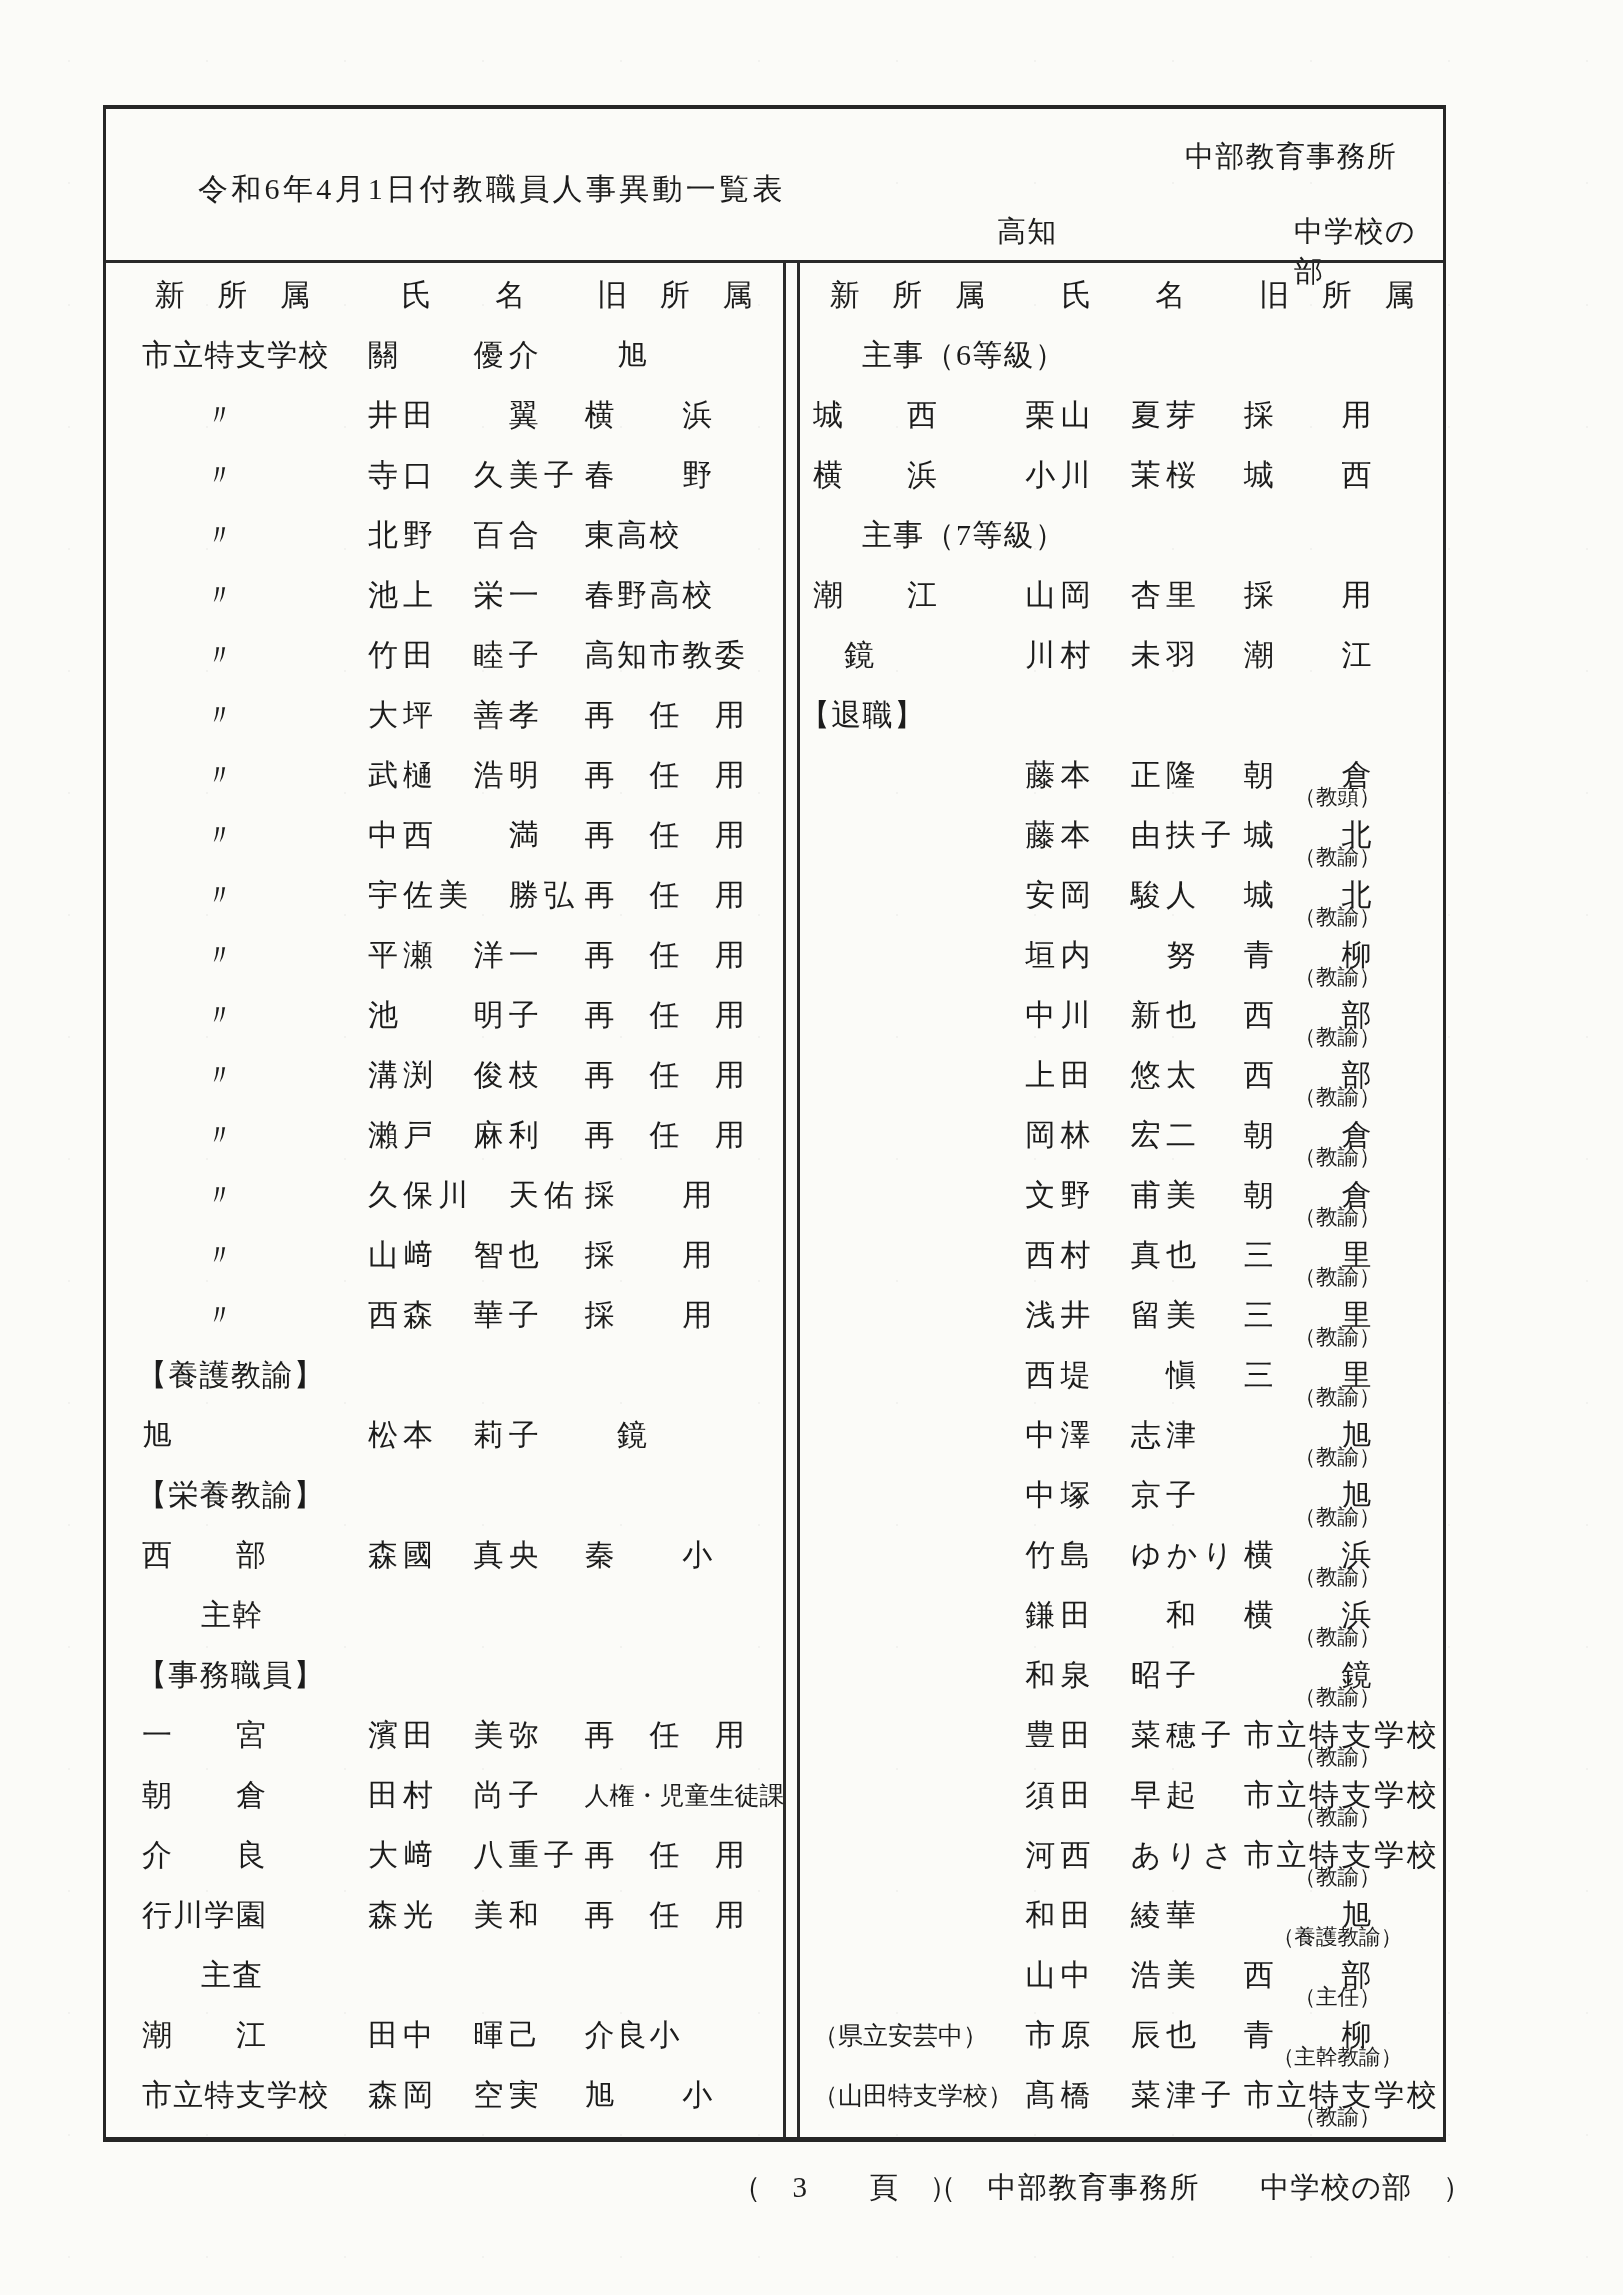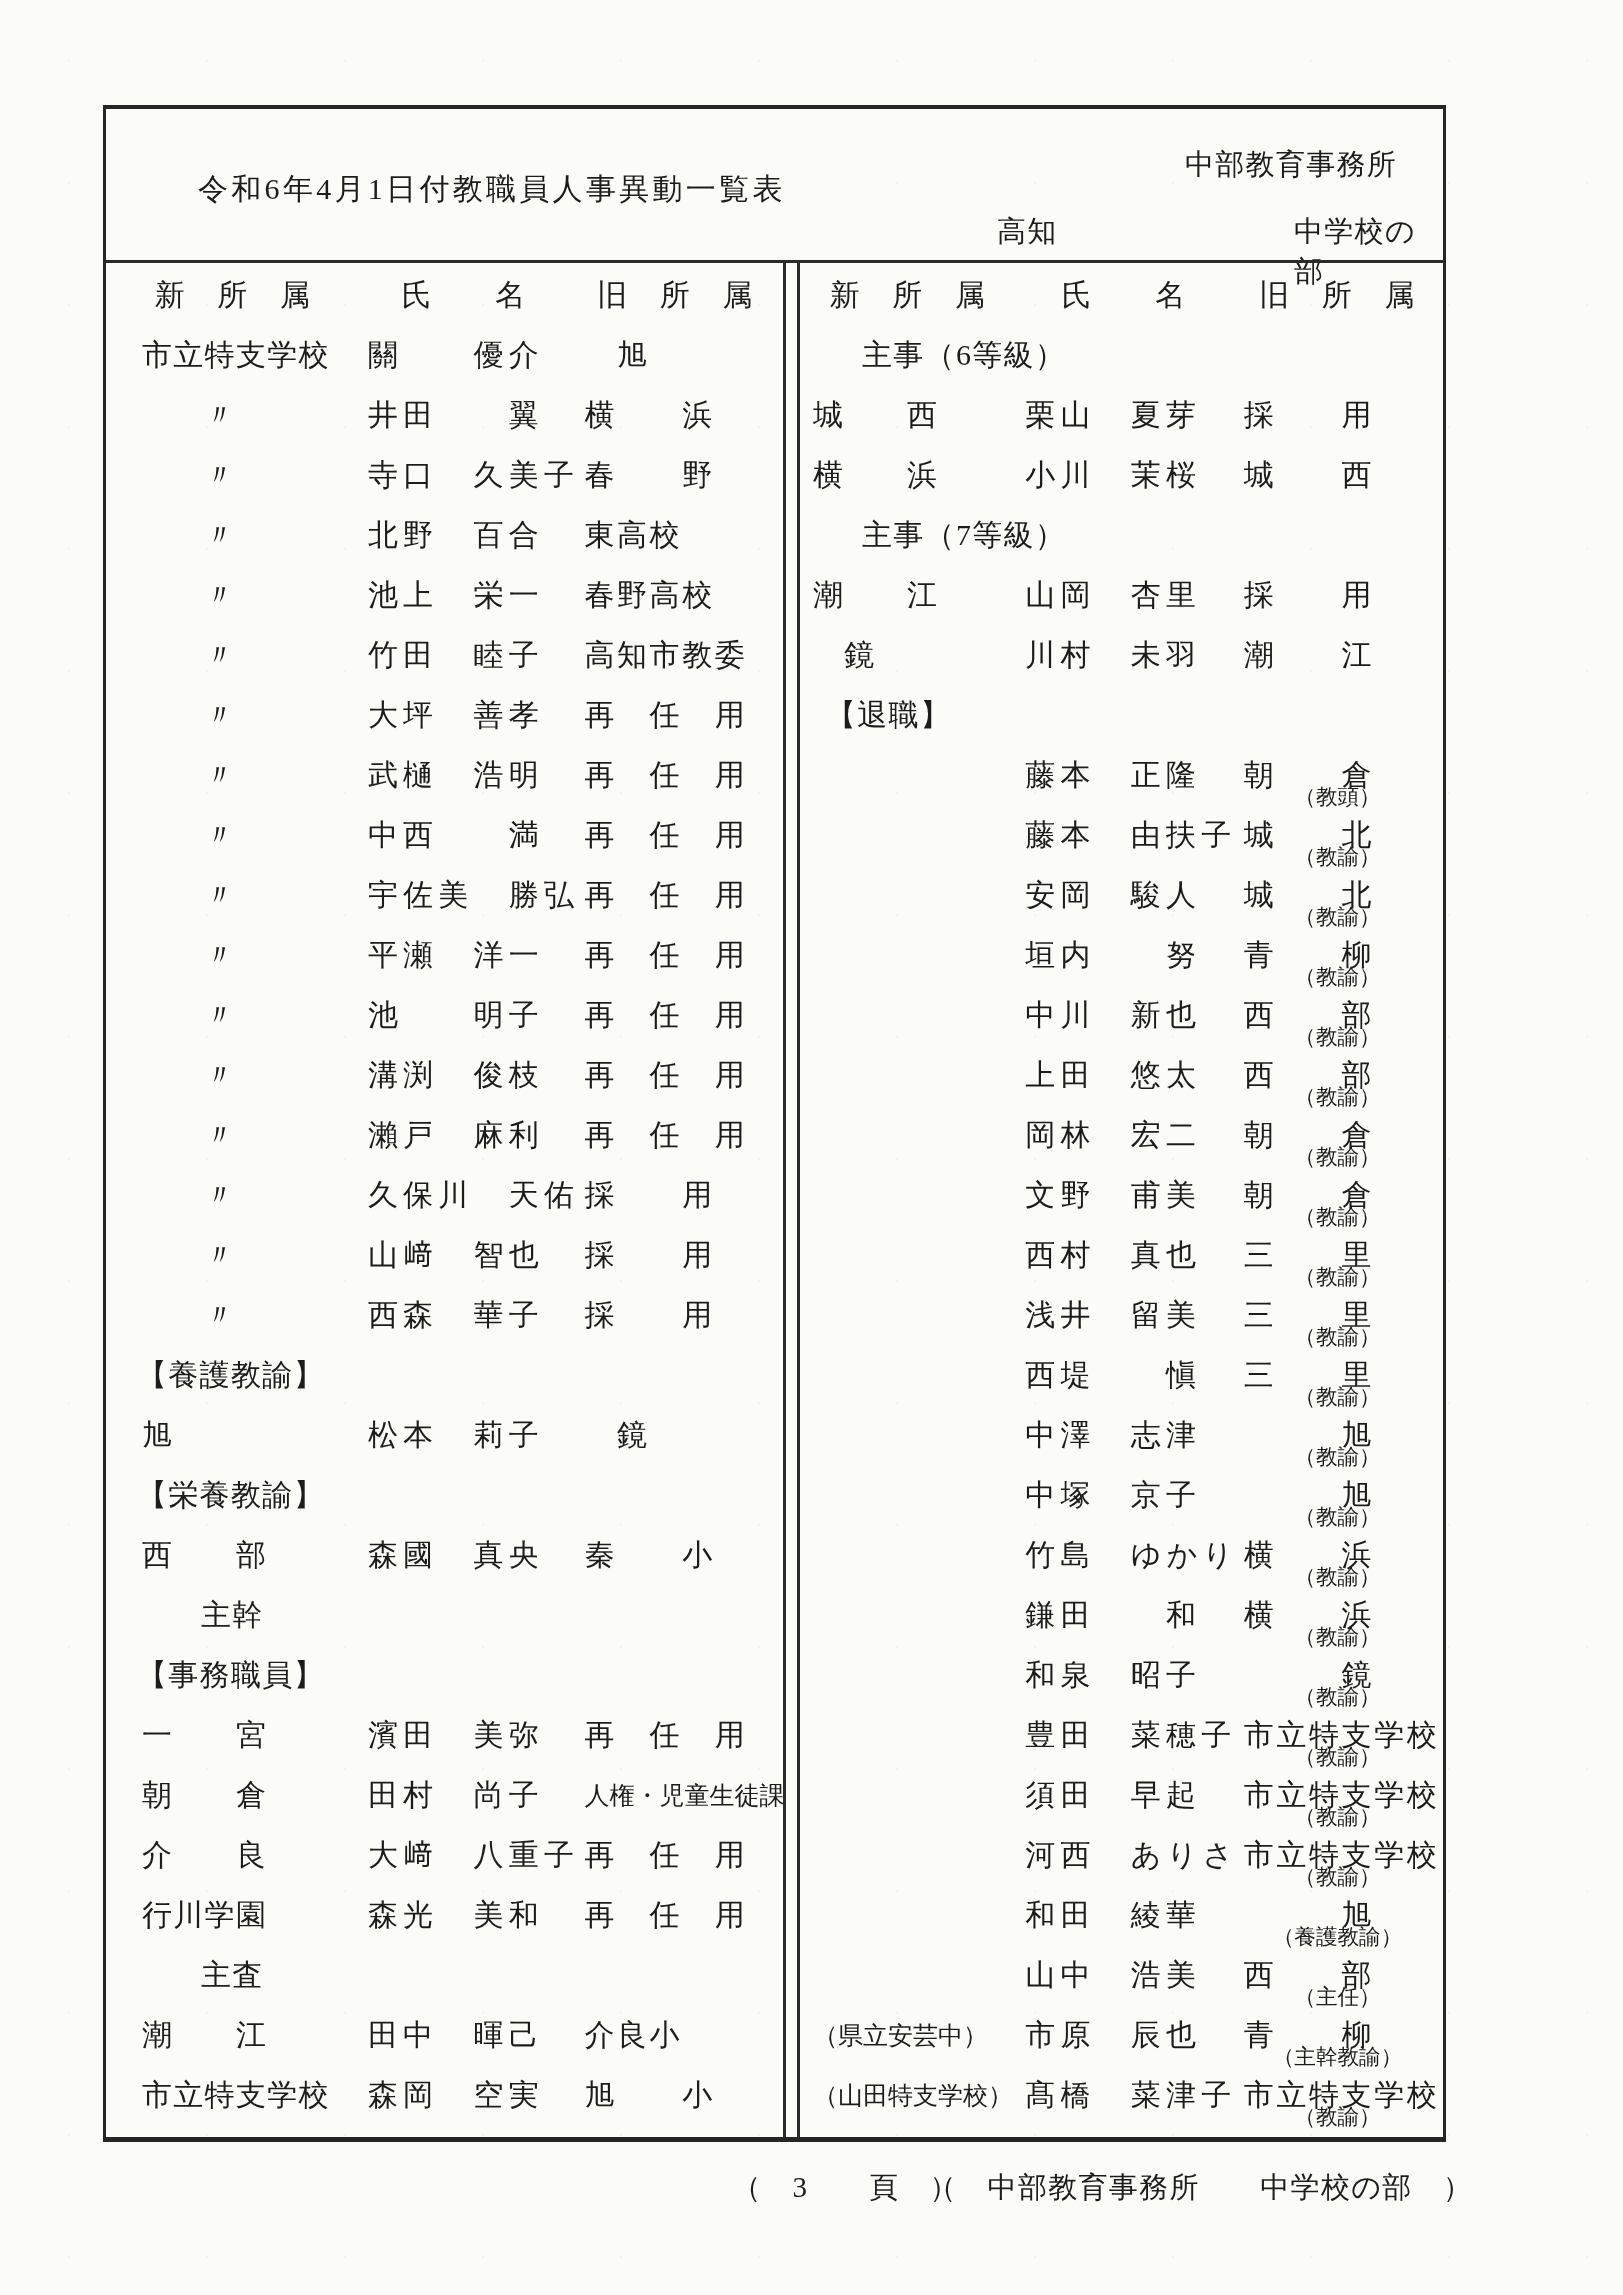--- a/index.html
+++ b/index.html
@@ -15,21 +15,21 @@
   }
   .doc-table {
     position:absolute; left:103px; top:105px; width:1343px; height:2037px;
     border-style:solid; border-color:#262626;
     border-width:4.6px 3.3px 5.9px 3.3px; box-sizing:border-box;
   }
   .title {
     position:absolute; left:92px; top:60px;
     font-size:30px; letter-spacing:3.3px; white-space:nowrap;
   }
-  .office   { position:absolute; left:1079px; top:36px;  font-size:29px; letter-spacing:1.3px; }
+  .office   { position:absolute; left:1079px; top:28px;  font-size:29px; letter-spacing:1.3px; }
   .region   { position:absolute; left:891px; top:103px; font-size:29px; letter-spacing:1.3px; }
   .subtitle { position:absolute; left:1188px; top:103px; font-size:29px; letter-spacing:1.3px; }
   .hrule { position:absolute; left:0; right:0; top:151px; height:2.6px; background:#2a2a2a; }
   .vdiv  { position:absolute; top:153px; bottom:0; width:2.6px; background:#2a2a2a; }
   .vdiv1 { left:677px; } .vdiv2 { left:691px; }
 
   .body-area { position:absolute; left:0; right:0; top:153px; bottom:0; }
   .col { position:absolute; top:3px; bottom:0; }
   .col-left  { left:0px;    width:677px; }
   .col-right { left:694px; width:643px;  }
@@ -42,21 +42,21 @@
 
   .col-left  .cell-new  { width:254px; padding-left:36px; letter-spacing:1.3px; }
   .col-left  .cell-name { width:208px; padding-left:7.9px; letter-spacing:5.2px; }
   .col-left  .cell-old  { width:215px; padding-left:16.4px; letter-spacing:2.6px; position:relative; }
   .col-left  .t-s  .cell-label { padding-left:31px;  }
   .col-left  .t-sub .cell-label { padding-left:95px; }
 
   .col-right .cell-new  { width:216px; padding-left:13px; letter-spacing:1.3px; }
   .col-right .cell-name { width:216px; padding-left:9.2px; letter-spacing:5.2px; }
   .col-right .cell-old  { width:211px; padding-left:11.8px; letter-spacing:2.6px; position:relative; }
-  .col-right .t-s  .cell-label { padding-left:26px; }
+  .col-right .t-s  .cell-label { }
   .col-right .t-sub .cell-label { padding-left:62px; }
 
   .hdr .cell { justify-content:center; padding:0 !important; letter-spacing:1.3px; }
 
   .old-main { display:inline-block; }
   .compact  { font-size:25px !important; letter-spacing:0 !important; }
   .note {
     position:absolute; top:37px; left:0; width:100%;
     text-align:center; font-size:21.6px; letter-spacing:0;
   }

